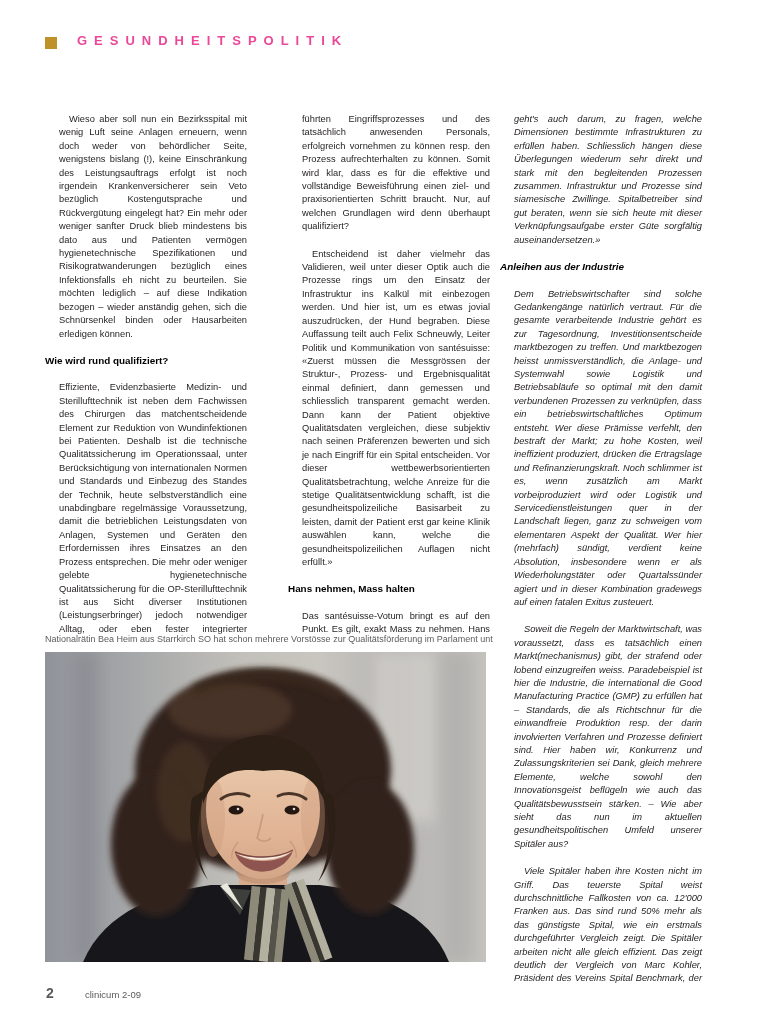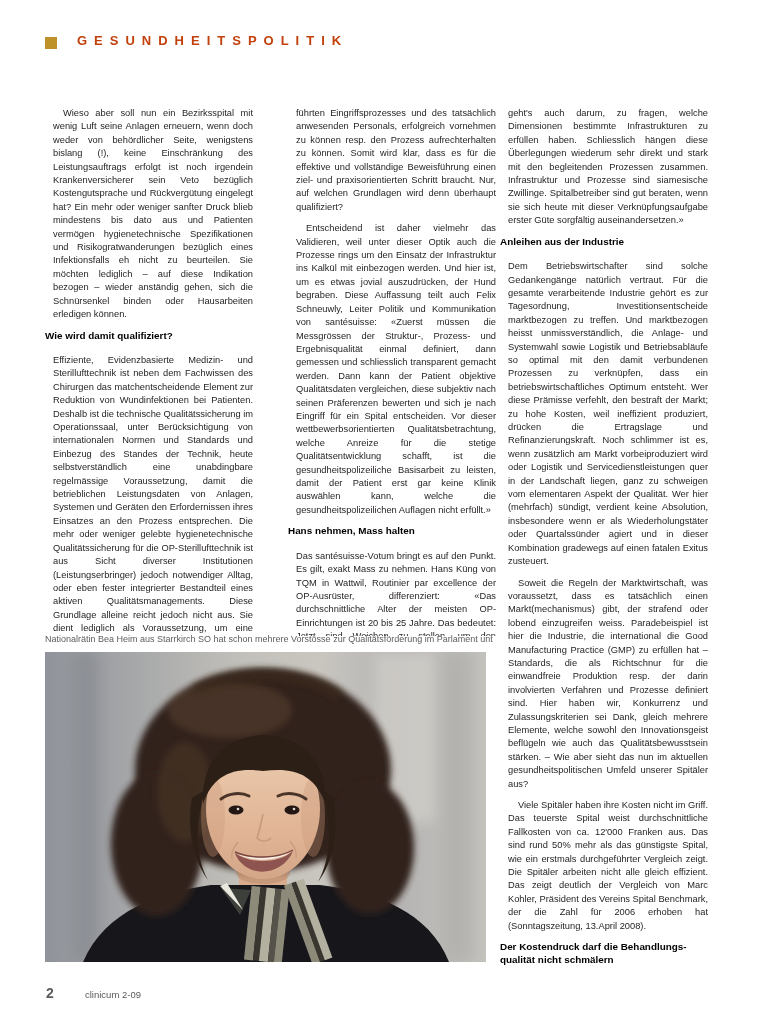--- a/index.html
+++ b/index.html
@@ -4,30 +4,30 @@
 <style>
   html,body{margin:0;padding:0;background:#e9e9e9;}
   .page{
     position:relative;width:764px;height:1030px;background:#ffffff;
     font-family:"Liberation Sans",sans-serif;color:#211d1e;overflow:hidden;
     margin:0 auto;
   }
   .sq{position:absolute;left:45px;top:37px;width:12px;height:12px;background:#bf9229;}
   .kicker{
     position:absolute;left:77px;top:33px;font-size:13px;font-weight:700;
-    letter-spacing:7px;color:#c2410c;white-space:nowrap;
+    letter-spacing:7px;color:#ec4899;white-space:nowrap;
   }
   .col{
     position:absolute;top:99px;width:216px;font-size:9.3px;line-height:13.4px;
     text-align:justify;overflow:hidden;
   }
-  .col p{margin:8px;}
+  .col p{margin:14px;}
   .c1{left:45px;height:537px;}
   .c2{left:288px;height:537px;}
-  .c3{left:500px;height:888px;}
+  .c3{left:500px;height:888px;font-style:italic;}
   .col h3{font-size:9.9px;line-height:12.5px;margin:2px 0 12px 0;color:#000;}
   .ind{text-indent:10px;}
   .mt{margin-top:13px;}
   .pre{white-space:pre-line;}
   .caption{
     position:absolute;left:45px;top:634px;width:448px;font-size:9px;
     color:#5c5c5e;white-space:nowrap;overflow:hidden;
   }
   .photo{
     position:absolute;left:45px;top:652px;width:441px;height:310px;
@@ -39,21 +39,21 @@
 </head>
 <body>
 
 <div class="page">
 
   <div class="sq"></div>
   <div class="kicker">GESUNDHEITSPOLITIK</div>
 
   <div class="col c1">
     <p class="ind">Wieso aber soll nun ein Bezirksspital mit wenig Luft seine Anlagen erneuern, wenn doch weder von behördlicher Seite, wenigstens bislang (!), keine Einschränkung des Leistungsauftrags erfolgt ist noch irgendein Krankenversicherer sein Veto bezüglich Kostengutsprache und Rückvergütung eingelegt hat? Ein mehr oder weniger sanfter Druck blieb mindestens bis dato aus und Patienten vermögen hygienetechnische Spezifikationen und Risikogratwanderungen bezüglich eines Infektionsfalls eh nicht zu beurteilen. Sie möchten lediglich – auf diese Indikation bezogen – wieder anständig gehen, sich die Schnürsenkel binden oder Hausarbeiten erledigen können.</p>
-    <h3>Wie wird damit qualifiziert?</h3>
+    <h3>Wie wird rund qualifiziert?</h3>
     <p>Effiziente, Evidenzbasierte Medizin- und Sterillufttechnik ist neben dem Fachwissen des Chirurgen das matchentscheidende Element zur Reduktion von Wundinfektionen bei Patienten. Deshalb ist die technische Qualitätssicherung im Operationssaal, unter Berücksichtigung von internationalen Normen und Standards und Einbezug des Standes der Technik, heute selbstverständlich eine unabdingbare regelmässige Voraussetzung, damit die betrieblichen Leistungsdaten von Anlagen, Systemen und Geräten den Erfordernissen ihres Einsatzes an den Prozess entsprechen. Die mehr oder weniger gelebte hygienetechnische Qualitätssicherung für die OP-Sterillufttechnik ist aus Sicht diverser Institutionen (Leistungserbringer) jedoch notwendiger Alltag, oder eben fester integrierter Bestandteil eines aktiven Qualitätsmanagements. Diese Grundlage alleine reicht jedoch nicht aus. Sie dient lediglich als Voraussetzung, um eine Operation, in Abhängigkeit der tatsächlichen Infrastruktur, des tatsächlich ausge-</p>
   </div>
 
   <div class="col c2">
     <p>führten Eingriffsprozesses und des tatsächlich anwesenden Personals, erfolgreich vornehmen zu können resp. den Prozess aufrechterhalten zu können. Somit wird klar, dass es für die effektive und vollständige Beweisführung einen ziel- und praxisorientierten Schritt braucht. Nur, auf welchen Grundlagen wird denn überhaupt qualifiziert?</p>
     <p class="ind">Entscheidend ist daher vielmehr das Validieren, weil unter dieser Optik auch die Prozesse rings um den Einsatz der Infrastruktur ins Kalkül mit einbezogen werden. Und hier ist, um es etwas jovial auszudrücken, der Hund begraben. Diese Auffassung teilt auch Felix Schneuwly, Leiter Politik und Kommunikation von santésuisse: «Zuerst müssen die Messgrössen der Struktur-, Prozess- und Ergebnisqualität einmal definiert, dann gemessen und schliesslich transparent gemacht werden. Dann kann der Patient objektive Qualitätsdaten vergleichen, diese subjektiv nach seinen Präferenzen bewerten und sich je nach Eingriff für ein Spital entscheiden. Vor dieser wettbewerbsorientierten Qualitätsbetrachtung, welche Anreize für die stetige Qualitätsentwicklung schafft, ist die gesundheitspolizeiliche Basisarbeit zu leisten, damit der Patient erst gar keine Klinik auswählen kann, welche die gesundheitspolizeilichen Auflagen nicht erfüllt.»</p>
     <h3>Hans nehmen, Mass halten</h3>
     <p>Das santésuisse-Votum bringt es auf den Punkt. Es gilt, exakt Mass zu nehmen. Hans Küng von TQM in Wattwil, Routinier par excellence der OP-Ausrüster, differenziert: «Das durchschnittliche Alter der meisten OP-Einrichtungen ist 20 bis 25 Jahre. Das bedeutet: Jetzt sind Weichen zu stellen, um den gestiegenen Anforderungen an eine qualitativ erstklassige Versorgung der Patienten zu entsprechen. Und jetzt</p>
   </div>
 

